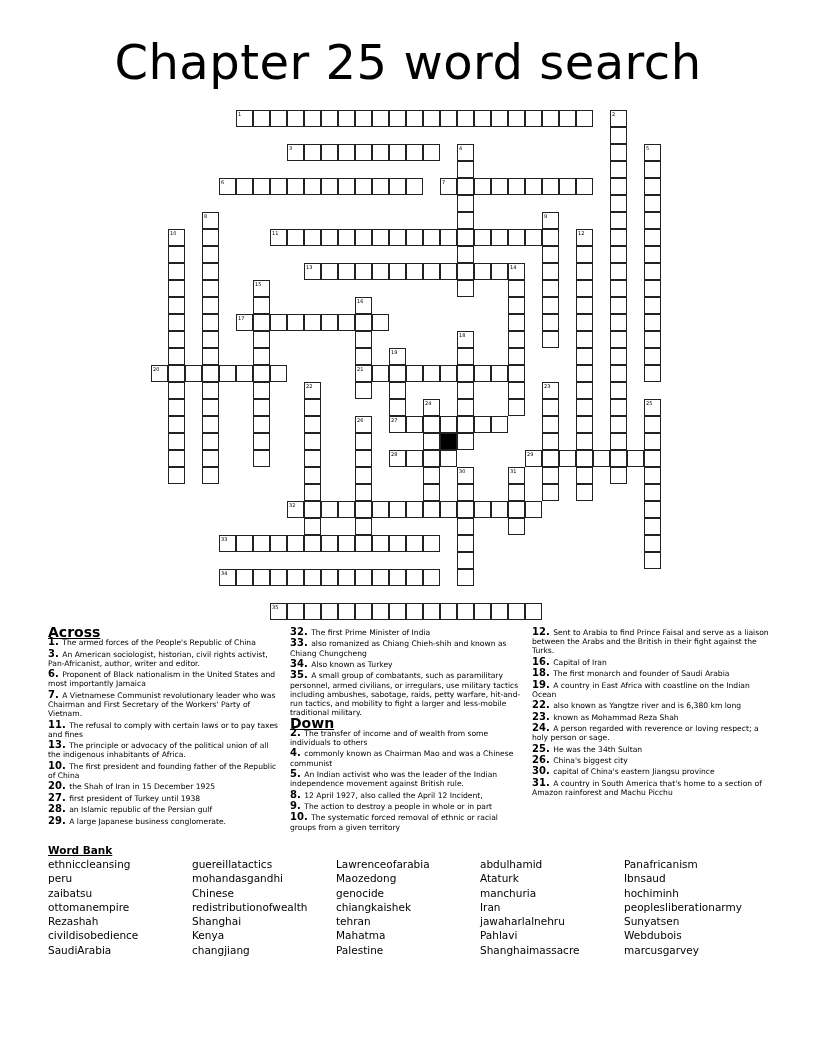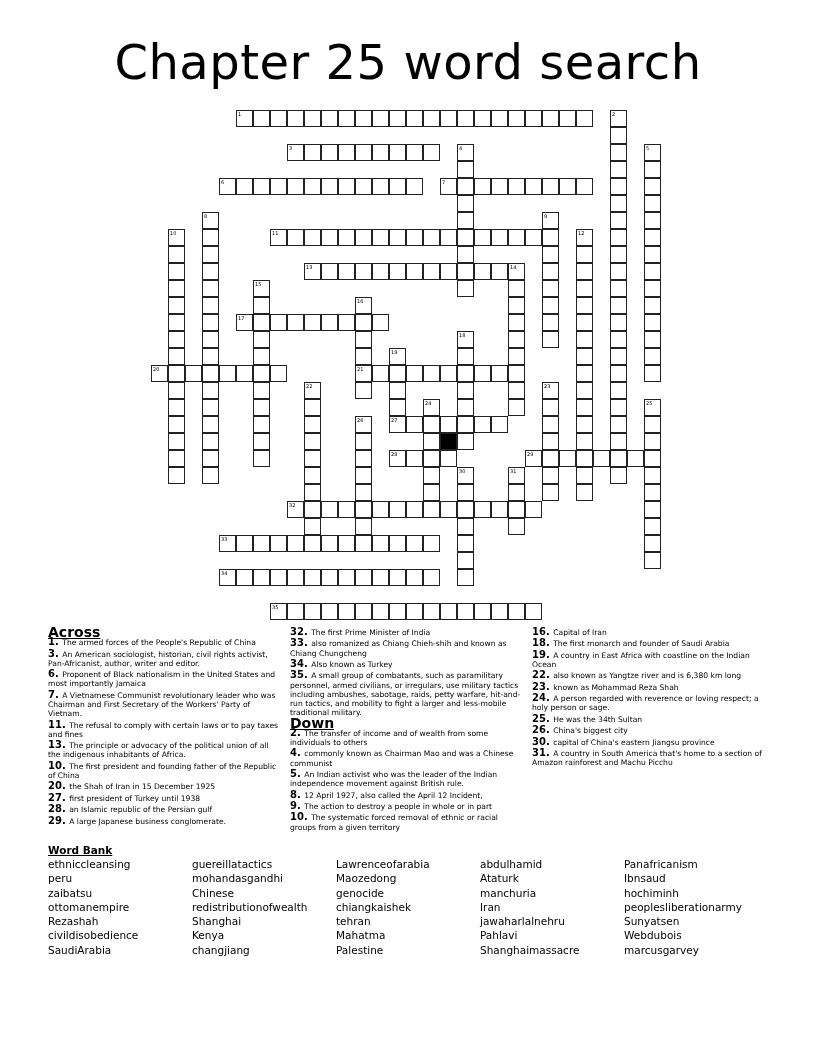--- a/index.html
+++ b/index.html
@@ -475,20 +475,21 @@
       <div class="clue"><b>4. </b><span>commonly known as Chairman Mao and was a Chinese communist</span></div>
       <div class="clue"><b>5. </b><span>An Indian activist who was the leader of the Indian independence movement against British rule.</span></div>
       <div class="clue"><b>8. </b><span>12 April 1927, also called the April 12 Incident,</span></div>
       <div class="clue"><b>9. </b><span>The action to destroy a people in whole or in part</span></div>
       <div class="clue"><b>10. </b><span>The systematic forced removal of ethnic or racial groups from a given territory</span></div>
     </div>
 </div>
 
 <div class="clues" id="col3">
   <div id="col3-list">
+      <div class="clue"><b>12. </b><span>Sent to Arabia to find Prince Faisal and serve as a liaison between the Arabs and the British in their fight against the Turks.</span></div>
       <div class="clue"><b>16. </b><span>Capital of Iran</span></div>
       <div class="clue"><b>18. </b><span>The first monarch and founder of Saudi Arabia</span></div>
       <div class="clue"><b>19. </b><span>A country in East Africa with coastline on the Indian Ocean</span></div>
       <div class="clue"><b>22. </b><span>also known as Yangtze river and is 6,380 km long</span></div>
       <div class="clue"><b>23. </b><span>known as Mohammad Reza Shah</span></div>
       <div class="clue"><b>24. </b><span>A person regarded with reverence or loving respect; a holy person or sage.</span></div>
       <div class="clue"><b>25. </b><span>He was the 34th Sultan</span></div>
       <div class="clue"><b>26. </b><span>China's biggest city</span></div>
       <div class="clue"><b>30. </b><span>capital of China's eastern Jiangsu province</span></div>
       <div class="clue"><b>31. </b><span>A country in South America that's home to a section of Amazon rainforest and Machu Picchu</span></div>

